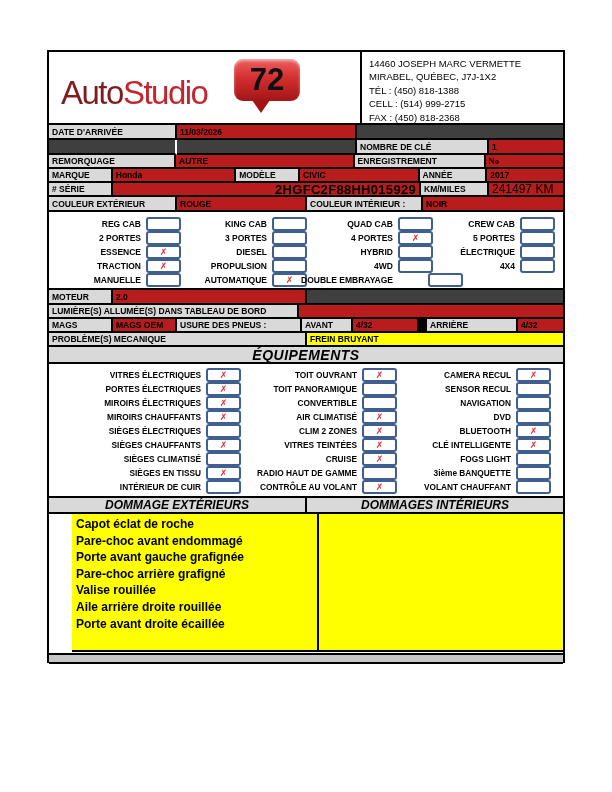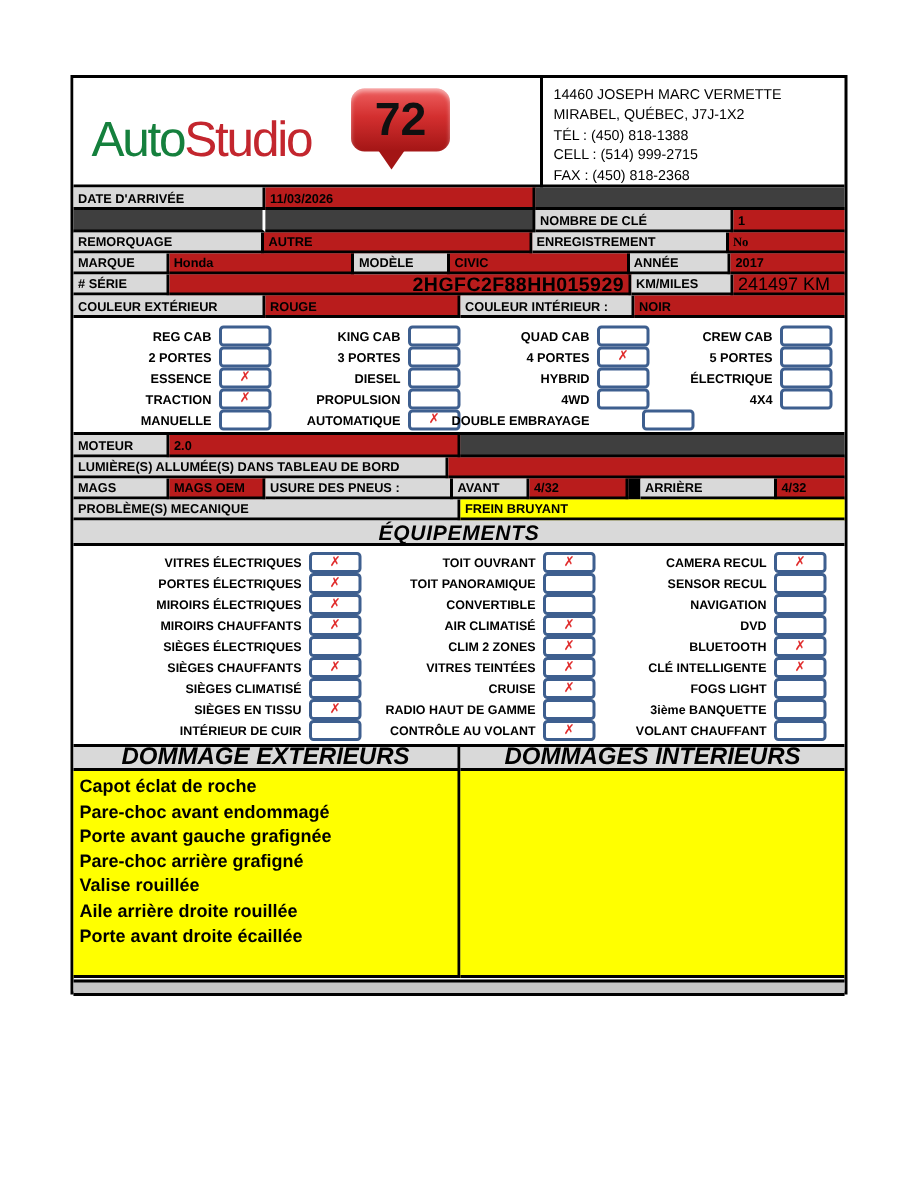--- a/index.html
+++ b/index.html
@@ -16,21 +16,21 @@
   .val{background:#b91c1c;}
   .dark{background:#3F3F3F;}
   .yel{background:#FFFF00;}
   .blk{background:#000;border:none;}
   
   .hdr{position:absolute;top:0;left:0;width:514px;height:73px;display:flex;box-sizing:border-box;}
   .logo-cell{flex:1;position:relative;border-right:2px solid #000;border-bottom:2px solid #000;box-sizing:border-box;background:#fff;}
   .addr{width:201px;box-sizing:border-box;border-bottom:2px solid #000;padding:5px 2px 0 7px;
         font-size:9.5px;line-height:13.4px;font-weight:400;}
   .brand{position:absolute;left:12px;top:22px;font-size:33px;letter-spacing:-1.5px;font-weight:400;}
-  .brand .auto{color:#15803d;}
+  .brand .auto{color:#7f1d1d;}
   .brand .studio{color:#C3262E;}
   .badge{position:absolute;left:185px;top:7px;width:66px;height:42px;border-radius:9px;
          background:linear-gradient(180deg,#ef6060 0%,#d32f2f 45%,#a31515 100%);
          display:flex;align-items:center;justify-content:center;
          font-size:31px;font-weight:700;color:#101010;box-shadow:inset 0 2px 3px rgba(255,255,255,.5);}
   .badge-tail{position:absolute;left:203px;top:48px;width:0;height:0;
          border-left:9px solid transparent;border-right:9px solid transparent;
          border-top:13px solid #a31515;}
   
   .serial{justify-content:flex-end;font-size:13px;letter-spacing:.3px;}
@@ -41,21 +41,21 @@
   .crow{display:flex;align-items:center;justify-content:flex-end;height:14px;}
   .clabel{font-size:8.5px;font-weight:700;margin-right:5px;white-space:nowrap;}
   .eq .clabel{font-weight:600;font-size:8.3px;}
   .cb{width:31px;height:10px;border:2px solid #3E5F8F;border-radius:3px;background:#fff;
       display:flex;align-items:center;justify-content:center;flex:none;}
   .mark{color:#E02B2B;font-weight:700;font-size:9px;line-height:1;
         font-family:"DejaVu Sans",sans-serif;}
   .shift .cb{position:relative;left:30px;}
   
   .title-cell{justify-content:center;font-style:italic;font-size:14px;letter-spacing:.5px;}
-  .dmg-title{justify-content:center;font-style:italic;font-size:16px;}
+  .dmg-title{justify-content:center;font-style:italic;font-size:12px;}
   
   .dmg-body-cell{align-items:flex-start;padding:2px 4px;}
   .dline{font-size:12px;font-weight:700;line-height:16.6px;white-space:nowrap;}
   .footer-bar{position:absolute;left:0;top:601px;width:514px;height:11px;background:#C6C6C6;
       border-top:2px solid #000;border-bottom:2px solid #000;box-sizing:border-box;}
 </style>
 </head>
 <body>
 
 <div class="form">
@@ -444,21 +444,21 @@
         </div>
     </div>
   </div>
 
   <div class="row" style="top:446px;height:16px;">
     <div class="cell lab dmg-title" style="width:258px;">DOMMAGE EXTÉRIEURS</div>
     <div class="cell lab dmg-title last" style="width:256px;">DOMMAGES INTÉRIEURS</div>
   </div>
 
   <div class="row" style="top:462px;height:138px;">
-    <div class="cell yel dmg-body-cell" style="width:258px;display:block;">
+    <div class="cell yel dmg-body-cell" style="width:258px;display:block;margin-left:23px;">
       <div class="dline">Capot éclat de roche</div>
       <div class="dline">Pare-choc avant endommagé</div>
       <div class="dline">Porte avant gauche grafignée</div>
       <div class="dline">Pare-choc arrière grafigné</div>
       <div class="dline">Valise rouillée</div>
       <div class="dline">Aile arrière droite rouillée</div>
       <div class="dline">Porte avant droite écaillée</div>
     </div>
     <div class="cell yel dmg-body-cell last" style="width:256px;"></div>
   </div>

